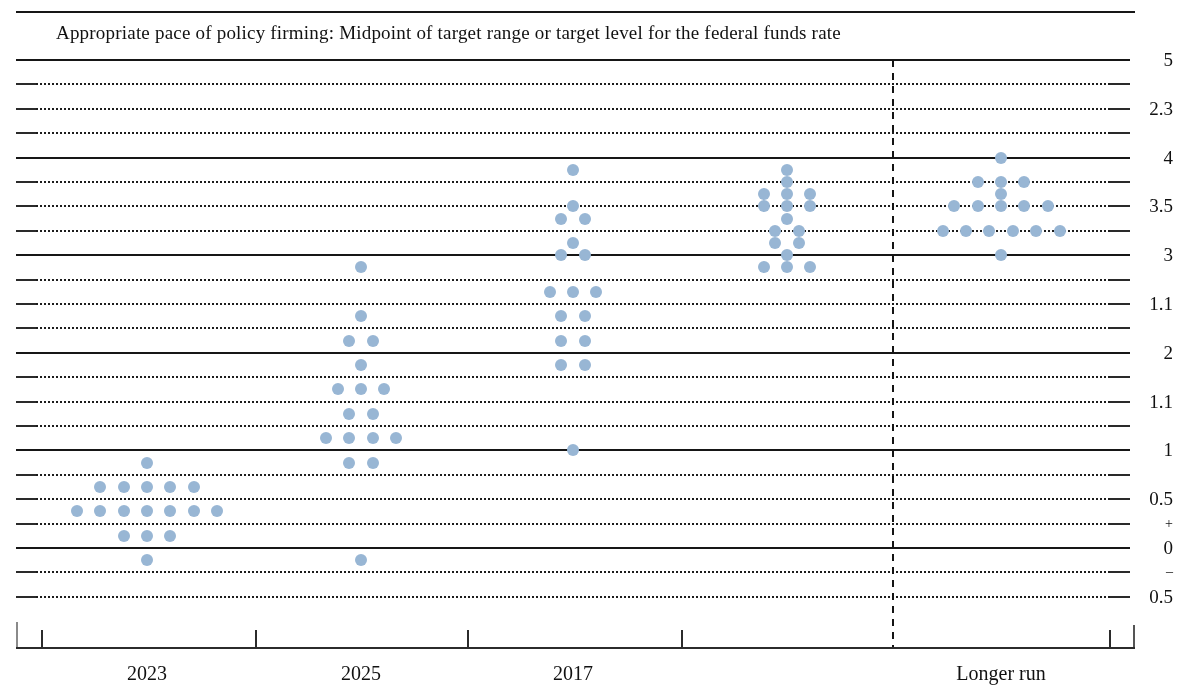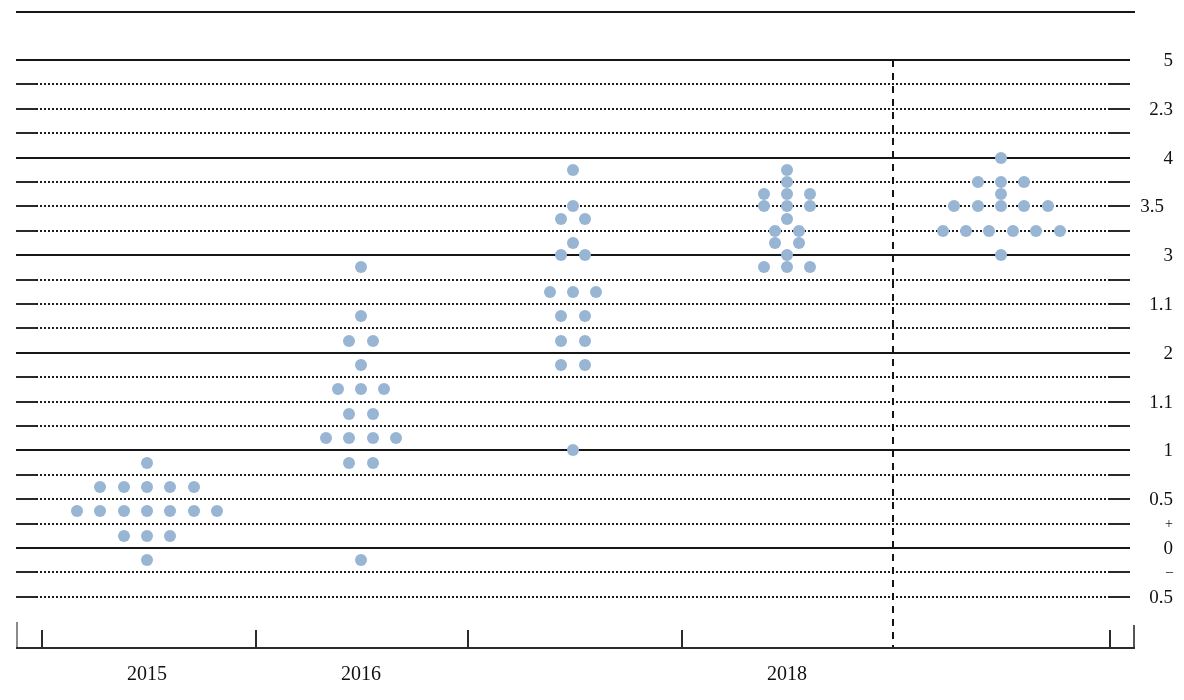--- a/index.html
+++ b/index.html
@@ -21,20 +21,21 @@
   .xtick{position:absolute;width:2px;background:#2b2b2b;}
   .xtick.corner-left{background:#8a8a8a;}
   .xtick.corner-right{background:#555;}
   .yearlab{position:absolute;text-align:center;font-size:20px;}
 </style>
 </head>
 <body>
 
 <div class="chart">
   <div class="top-border" style="left:16px;top:11px;width:1119px;"></div>
+  <div class="title">Appropriate pace of policy firming: Midpoint of target range or target level for the federal funds rate</div>
   <div id="plot" class="abs" style="left:0;top:0;width:1184px;height:700px;">
       <div class="grid-solid" style="left: 16px; top: 59px; width: 1114px;"></div>
       <div class="grid-cap" style="left: 16px; top: 83.4px; width: 20px;"></div>
       <div class="grid-dotted" style="left: 36px; top: 83.4px; width: 1074px;"></div>
       <div class="grid-cap" style="left: 1110px; top: 83.4px; width: 20px;"></div>
       <div class="grid-cap" style="left: 16px; top: 107.8px; width: 20px;"></div>
       <div class="grid-dotted" style="left: 36px; top: 107.8px; width: 1074px;"></div>
       <div class="grid-cap" style="left: 1110px; top: 107.8px; width: 20px;"></div>
       <div class="grid-cap" style="left: 16px; top: 132.2px; width: 20px;"></div>
       <div class="grid-dotted" style="left: 36px; top: 132.2px; width: 1074px;"></div>
@@ -83,21 +84,21 @@
       <div class="grid-cap" style="left: 16px; top: 571.4px; width: 20px;"></div>
       <div class="grid-dotted" style="left: 36px; top: 571.4px; width: 1074px;"></div>
       <div class="grid-cap" style="left: 1110px; top: 571.4px; width: 20px;"></div>
       <div class="grid-cap" style="left: 16px; top: 595.8px; width: 20px;"></div>
       <div class="grid-dotted" style="left: 36px; top: 595.8px; width: 1074px;"></div>
       <div class="grid-cap" style="left: 1110px; top: 595.8px; width: 20px;"></div>
       <div class="sep-dashed" style="left: 892px; top: 60px; height: 588px;"></div>
       <div class="ylab" style="left: 1131px; width: 42px; top: 48px;">5</div>
       <div class="ylab" style="left: 1131px; width: 42px; top: 96.8px;">2.3</div>
       <div class="ylab" style="left: 1131px; width: 42px; top: 145.6px;">4</div>
-      <div class="ylab" style="left: 1131px; width: 42px; top: 194.4px; text-align: center;">3.5</div>
+      <div class="ylab" style="left: 1131px; width: 42px; top: 194.4px;">3.5</div>
       <div class="ylab" style="left: 1131px; width: 42px; top: 243.2px;">3</div>
       <div class="ylab" style="left: 1131px; width: 42px; top: 292px;">1.1</div>
       <div class="ylab" style="left: 1131px; width: 42px; top: 340.8px;">2</div>
       <div class="ylab" style="left: 1131px; width: 42px; top: 389.6px;">1.1</div>
       <div class="ylab" style="left: 1131px; width: 42px; top: 438.4px;">1</div>
       <div class="ylab" style="left: 1131px; width: 42px; top: 487.2px;">0.5</div>
       <div class="ylab small" style="left: 1131px; width: 42px; top: 511.6px;">+</div>
       <div class="ylab" style="left: 1131px; width: 42px; top: 536px;">0</div>
       <div class="ylab small" style="left: 1131px; width: 42px; top: 560.4px;">–</div>
       <div class="ylab" style="left: 1131px; width: 42px; top: 584.8px;">0.5</div>
@@ -187,17 +188,18 @@
       <div class="dot" style="left: 1053.5px; top: 224.8px; width: 12px; height: 12px; background: rgb(152, 182, 212);"></div>
       <div class="dot" style="left: 995px; top: 249.2px; width: 12px; height: 12px; background: rgb(152, 182, 212);"></div>
       <div class="baseline" style="left: 16px; top: 647px; width: 1119px;"></div>
       <div class="xtick" style="left: 41px; top: 630px; height: 17px;"></div>
       <div class="xtick" style="left: 255px; top: 630px; height: 17px;"></div>
       <div class="xtick" style="left: 467px; top: 630px; height: 17px;"></div>
       <div class="xtick" style="left: 681px; top: 630px; height: 17px;"></div>
       <div class="xtick" style="left: 1109px; top: 630px; height: 17px;"></div>
       <div class="xtick corner-left" style="left: 16px; top: 622px; height: 25px;"></div>
       <div class="xtick corner-right" style="left: 1133px; top: 625px; height: 22px;"></div>
-      <div class="yearlab" style="left: 67px; width: 160px; top: 662px;">2015</div>
-      <div class="yearlab" style="left: 281px; width: 160px; top: 662px;">2016</div>
-      <div class="yearlab" style="left: 707px; width: 160px; top: 662px;">2018</div>
+      <div class="yearlab" style="left: 67px; width: 160px; top: 662px;">2023</div>
+      <div class="yearlab" style="left: 281px; width: 160px; top: 662px;">2025</div>
+      <div class="yearlab" style="left: 493px; width: 160px; top: 662px;">2017</div>
+      <div class="yearlab" style="left: 921px; width: 160px; top: 662px;">Longer run</div>
     </div>
 </div>
 
 </body></html>

